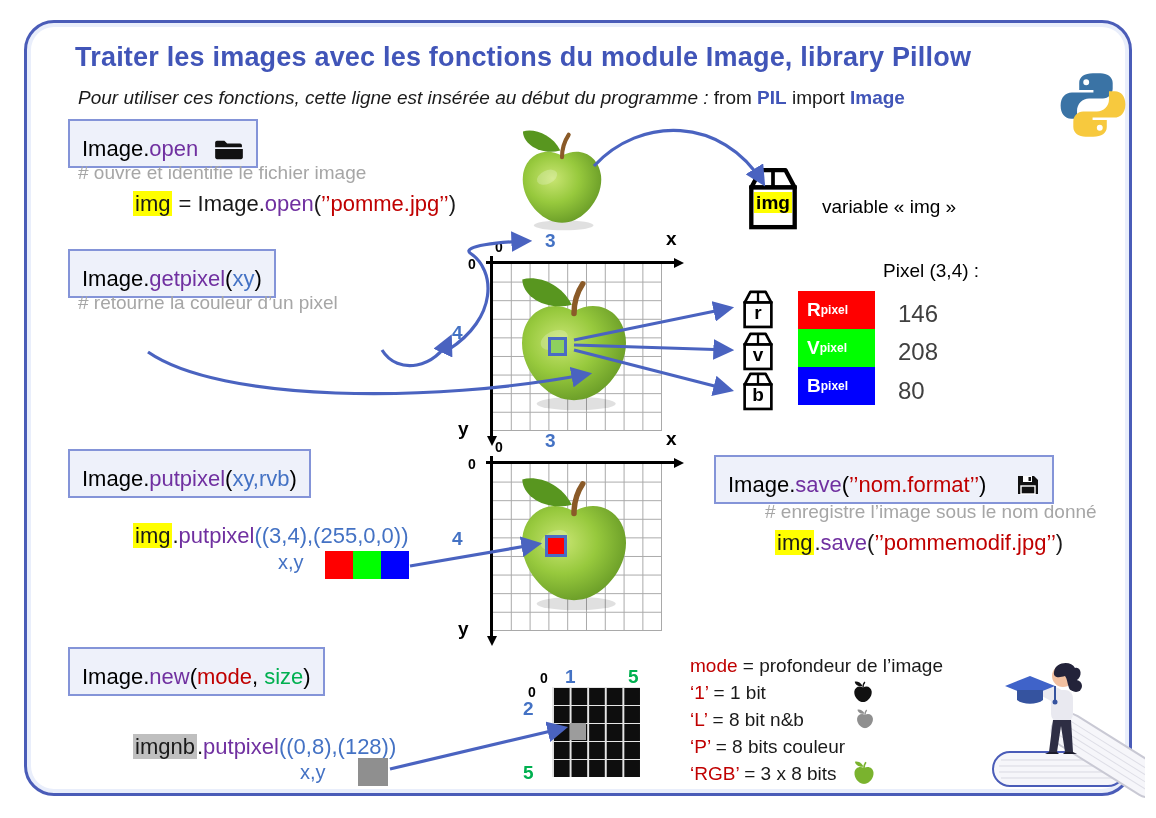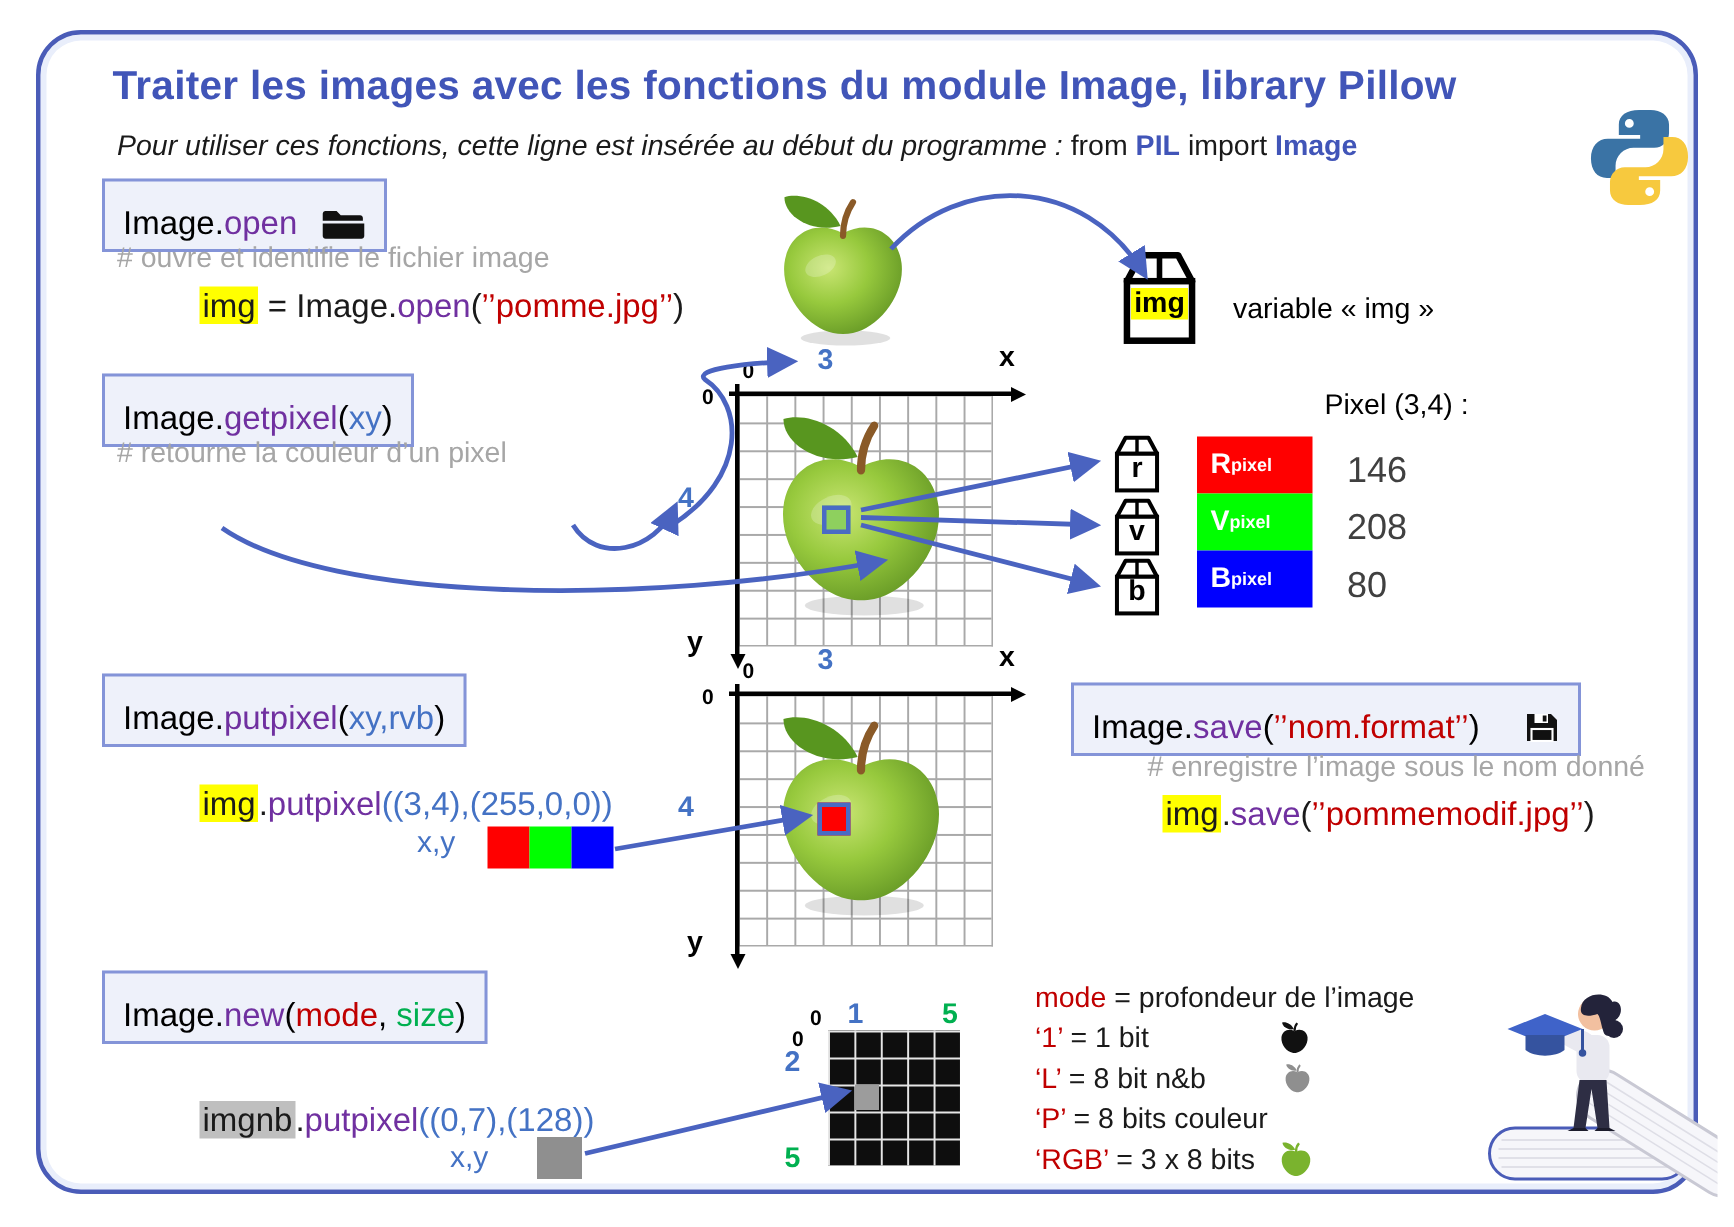--- a/index.html
+++ b/index.html
@@ -190,21 +190,21 @@
   </div>
   <div class="comment" style="left:765px;top:501px;"># enregistre l’image sous le nom donné</div>
   <div class="code" style="left:775px;top:530px;">
     <span class="hl-y">img</span><span>.</span><span class="purple">save</span><span>(</span><span class="red">’’pommemodif.jpg’’</span><span>)</span>
   </div>
 
   <div class="fnbox" style="left:68px;top:619px;margin-top:28px;">
     <span><span>Image.</span><span class="purple">new</span><span>(</span><span class="red">mode</span><span>, </span><span class="green">size</span><span>)</span></span>
   </div>
   <div class="code" style="left:133px;top:734px;">
-    <span class="hl-g">imgnb</span><span>.</span><span class="purple">putpixel</span><span class="blue">((0,7),(128))</span>
+    <span class="hl-g">imgnb</span><span>.</span><span class="purple">putpixel</span><span class="blue">((0,8),(128))</span>
   </div>
   <div class="abs blue" style="left:300px;top:761px;font-size:20px;">x,y</div>
   <div class="abs" style="left:358px;top:758px;width:30px;height:28px;background:#8f8f8f;"></div>
 
   <div class="cellsnb" style="left:552px;top:687px;width:88px;height:90px;"></div>
   <div class="abs" style="left:570px;top:723px;width:16px;height:17px;background:#9c9c9c;"></div>
   <div class="origin" style="left:540px;top:670px;">0</div>
   <div class="coordlab blue" style="left:565px;top:666px;">1</div>
   <div class="coordlab green" style="left:628px;top:666px;">5</div>
   <div class="origin" style="left:528px;top:684px;">0</div>

